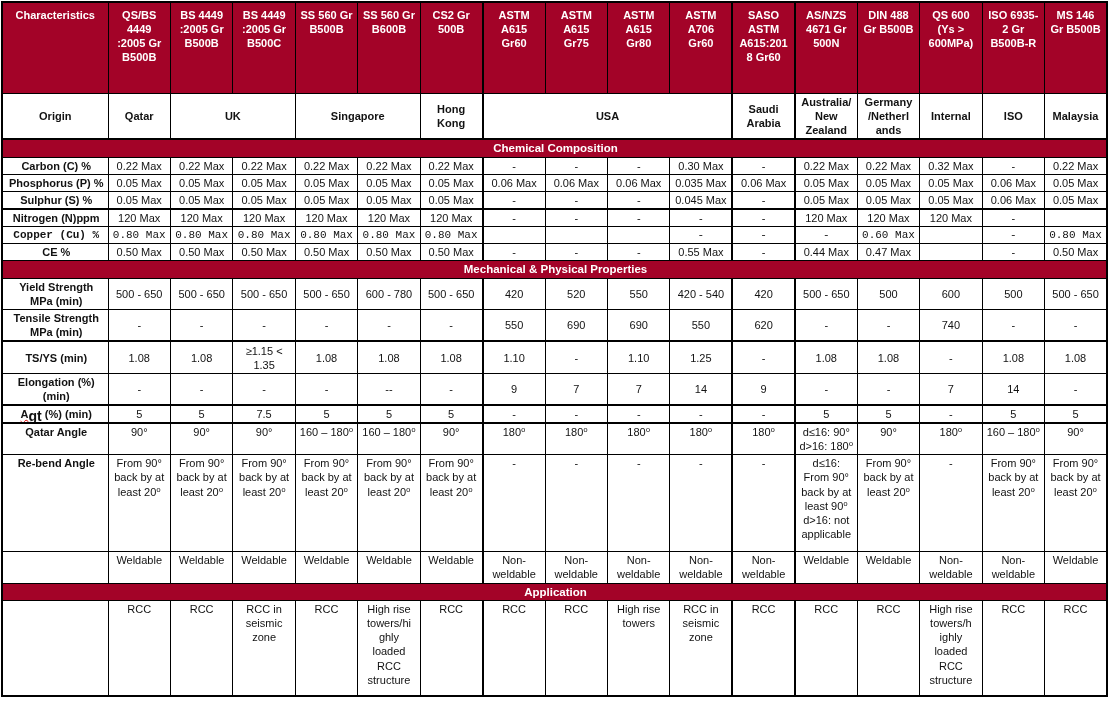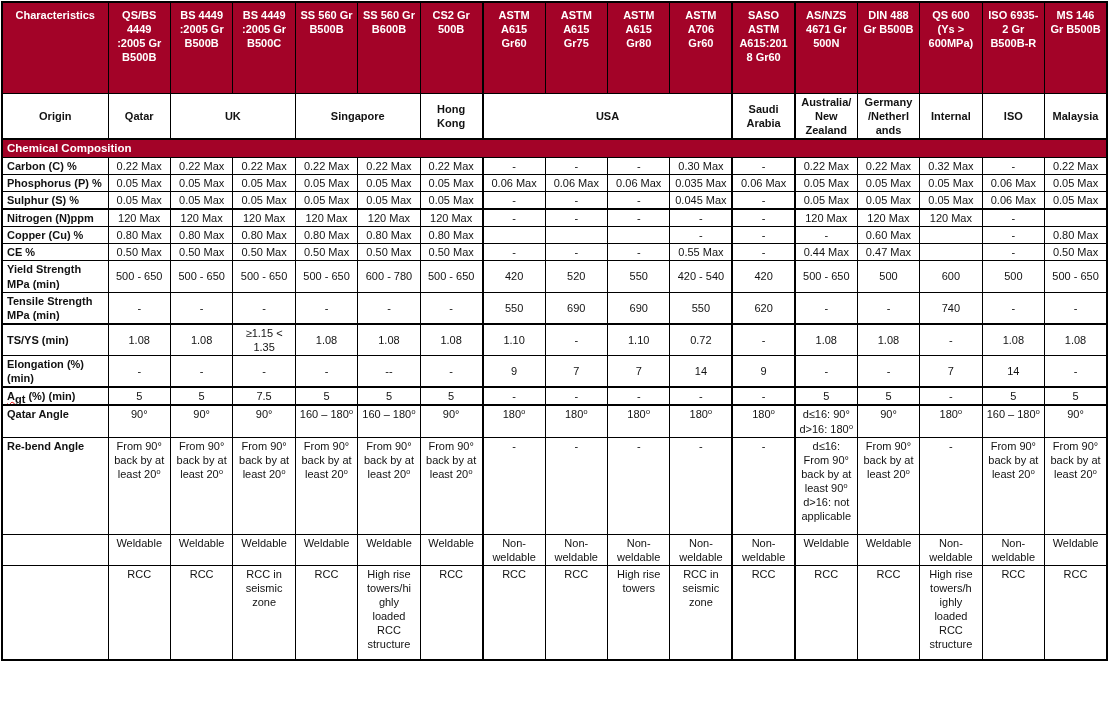--- a/index.html
+++ b/index.html
@@ -9,28 +9,28 @@
   table{border-collapse:collapse;table-layout:fixed;width:1107px;border:2px solid var(--line);}
   col.c-label{width:106px;}
   th,td{border:1px solid var(--line);font-size:11px;line-height:1.28;padding:1px 2px;
         text-align:center;vertical-align:middle;white-space:pre-line;overflow:hidden;
         word-wrap:break-word;}
   thead th.std-head{background:var(--red);color:#fff;font-weight:bold;vertical-align:top;
         height:84px;padding-top:5px;}
   thead th.char-head{background:var(--red);color:#fff;font-weight:bold;vertical-align:top;
         height:84px;padding-top:5px;}
   tr.origin-row th, tr.origin-row td{font-weight:bold;height:40px;border-bottom-width:2px;}
-  td.section-bar{background:var(--red);color:#fff;font-weight:bold;text-align:left;
+  td.section-bar{background:var(--red);color:#fff;font-weight:bold;text-align:center;
         padding-left:4px;height:14px;font-size:11.5px;}
-  td.row-label{text-align:left;font-weight:bold;padding-left:4px;}
+  td.row-label{text-align:center;font-weight:bold;padding-left:4px;}
   tr.thick-top th, tr.thick-top td{border-top-width:2px;}
   tr.vtop td{vertical-align:top;}
   td.gb, th.gb{border-left-width:2px;}
   .squiggle{text-decoration:underline wavy #dd0000;text-decoration-thickness:1px;}
-  sub{font-size:11px;line-height:0;}
+  sub{font-size:14px;line-height:0;}
 </style>
 </head>
 <body>
 
 <div class="page">
   <table>
     <colgroup>
       <col class="c-label">
       <col class="c-std">
         <col class="c-std">
@@ -192,21 +192,21 @@
           <td>-</td>
           <td>-</td>
           <td>-</td>
           <td class="gb">-</td>
           <td class="gb">120 Max</td>
           <td>120 Max</td>
           <td>120 Max</td>
           <td>-</td>
           <td></td>
         </tr>
-        <tr style="height: 16px;">
+        <tr style="height: 16px; font-family: Liberation Mono, monospace;">
           <td class="row-label">Copper (Cu) %</td>
           <td>0.80 Max</td>
           <td>0.80 Max</td>
           <td>0.80 Max</td>
           <td>0.80 Max</td>
           <td>0.80 Max</td>
           <td>0.80 Max</td>
           <td class="gb"></td>
           <td></td>
           <td></td>
@@ -229,20 +229,23 @@
           <td class="gb">-</td>
           <td>-</td>
           <td>-</td>
           <td>0.55 Max</td>
           <td class="gb">-</td>
           <td class="gb">0.44 Max</td>
           <td>0.47 Max</td>
           <td></td>
           <td>-</td>
           <td>0.50 Max</td>
+        </tr>
+        <tr>
+          <td class="section-bar" colspan="17">Mechanical &amp; Physical Properties</td>
         </tr>
         <tr style="height: 30px;">
           <td class="row-label">Yield Strength MPa (min)</td>
           <td>500 - 650</td>
           <td>500 - 650</td>
           <td>500 - 650</td>
           <td>500 - 650</td>
           <td>600 - 780</td>
           <td>500 - 650</td>
           <td class="gb">420</td>
@@ -280,21 +283,21 @@
           <td>1.08</td>
           <td>1.08</td>
           <td>≥1.15 &lt;
 1.35</td>
           <td>1.08</td>
           <td>1.08</td>
           <td>1.08</td>
           <td class="gb">1.10</td>
           <td>-</td>
           <td>1.10</td>
-          <td>0.72</td>
+          <td>1.25</td>
           <td class="gb">-</td>
           <td class="gb">1.08</td>
           <td>1.08</td>
           <td>-</td>
           <td>1.08</td>
           <td>1.08</td>
         </tr>
         <tr style="height: 30px; padding-left: 8px;">
           <td class="row-label">Elongation (%) (min)</td>
           <td>-</td>
@@ -396,20 +399,23 @@
           <td class="gb">Non-
 weldable</td>
           <td class="gb">Weldable</td>
           <td>Weldable</td>
           <td>Non-
 weldable</td>
           <td>Non-
 weldable</td>
           <td>Weldable</td>
         </tr>
+        <tr>
+          <td class="section-bar" colspan="17">Application</td>
+        </tr>
         <tr class="vtop" style="height: 95px;">
           <td class="row-label"></td>
           <td>RCC</td>
           <td>RCC</td>
           <td>RCC in
 seismic
 zone</td>
           <td>RCC</td>
           <td>High rise
 towers/hi

